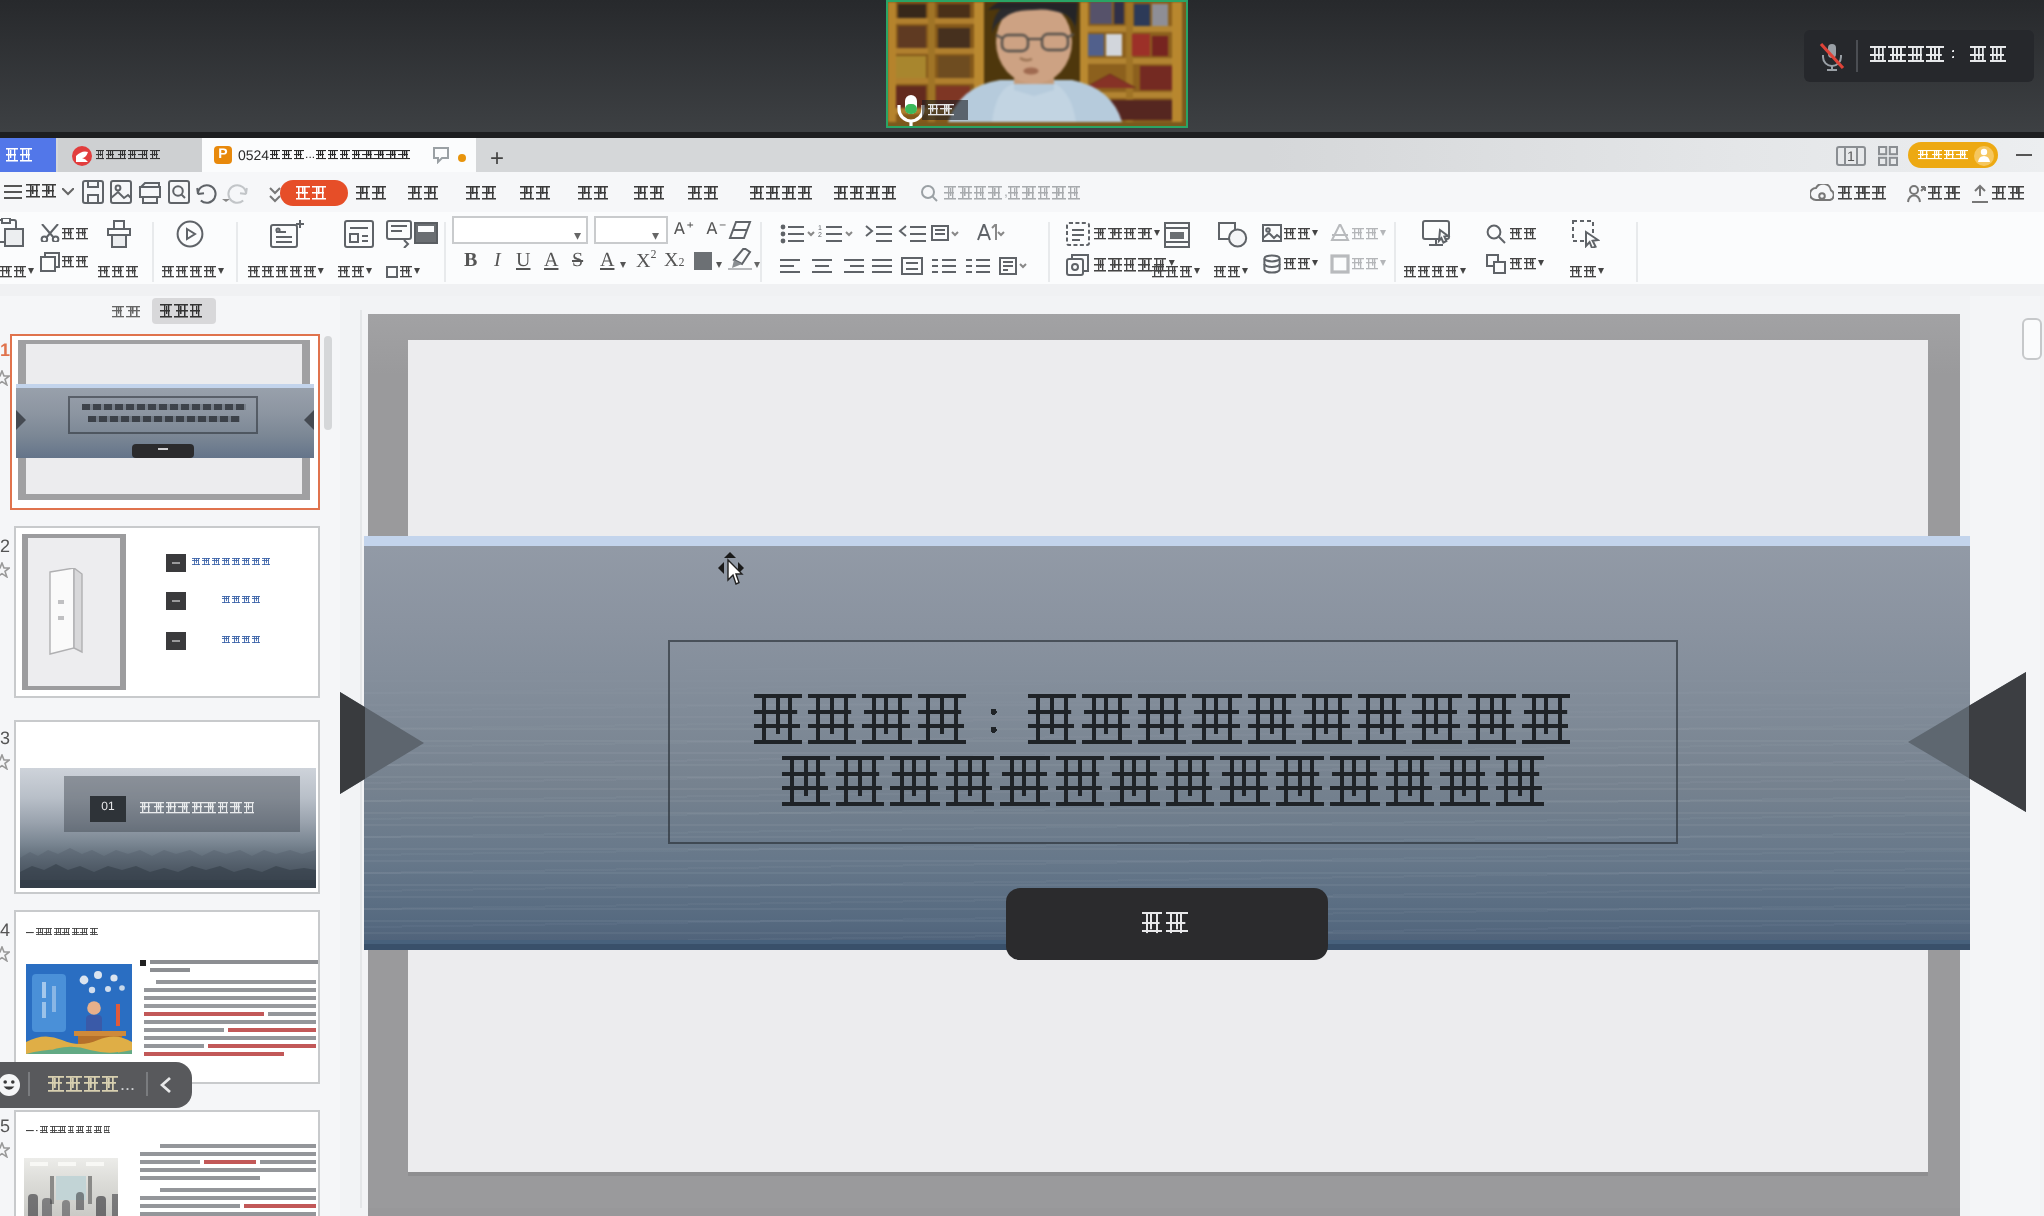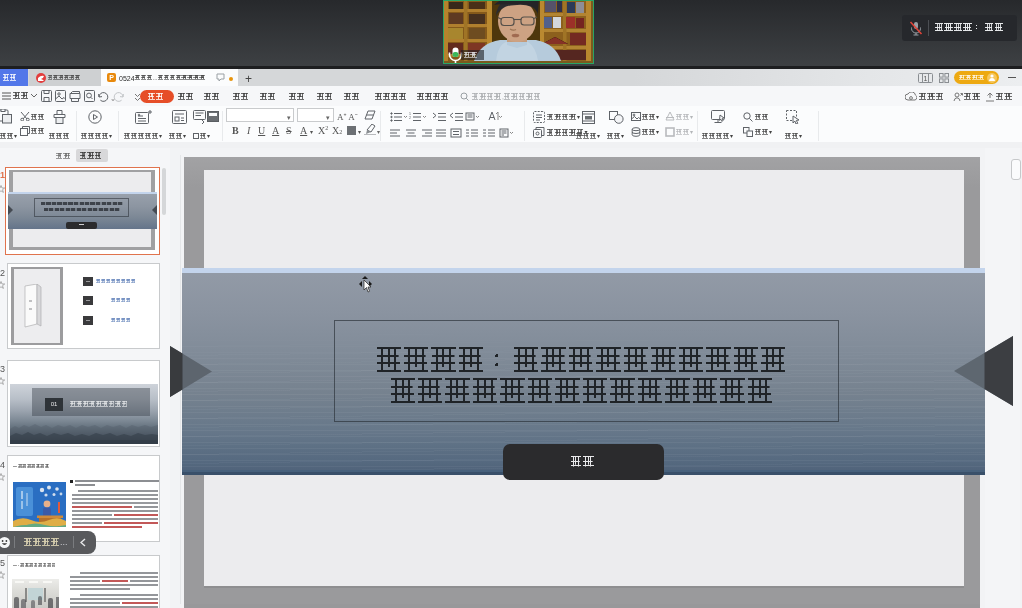--- a/index.html
+++ b/index.html
@@ -284,21 +284,21 @@
         <rect x="0.5" y="0.5" width="11" height="10" fill="#6a6e72" stroke="#5a5e62"></rect>
         <rect x="2" y="2" width="8" height="3" fill="#fbfcfd"></rect>
       </svg>
   <div class="t ab" style="left:193px;top:26.5px;font-size:7px;color:#444"><span class="tt" style="width:6px;height:6px;border:1px solid #5f6368;margin-right:1px"></span><i class="cg"></i><span class="tt" style="font-size:6px">▾</span></div>
   <div class="ab" style="left:222px;top:5px;width:1px;height:30px;background:#e8eaec"></div>
 
   <div class="ab" style="left:226px;top:2px;width:68px;height:14px;border:1px solid #c9cbcd;background:#fff"></div>
   <div class="ab" style="left:287px;top:8px;font-size:7px;color:#666">▾</div>
   <div class="ab" style="left:297px;top:2px;width:37px;height:14px;border:1px solid #c9cbcd;background:#fff"></div>
   <div class="ab" style="left:326px;top:8px;font-size:7px;color:#666">▾</div>
-  <div class="ab" style="left:337px;top:4px;font-size:9px;color:#555;font-family:Liberation Serif, serif">A⁺ A⁻</div>
+  <div class="ab" style="left:337px;top:4px;font-size:9px;color:#555;font-family:Liberation Mono, monospace">A⁺ A⁻</div>
 
   <div class="ab" style="top:19px;left:232px;width:150px;height:14px;font-size:10px;color:#555;font-family:'Liberation Serif',serif">
     <span class="ab" style="left:0;top:0;font-weight:bold">B</span>
     <span class="ab" style="left:15px;top:0;font-style:italic">I</span>
     <span class="ab" style="left:26px;top:0;text-decoration:underline">U</span>
     <span class="ab" style="left:40px;top:0;text-decoration:underline">A</span>
     <span class="ab" style="left:54px;top:0;text-decoration:line-through">S</span>
     <span class="ab" style="left:68px;top:0;text-decoration:underline">A</span>
         <span class="ab" style="left:78px;top:3px;font-size:6px">▾</span>
     <span class="ab" style="left:86px;top:0">X<span style="font-size:6px;vertical-align:super">2</span></span>

